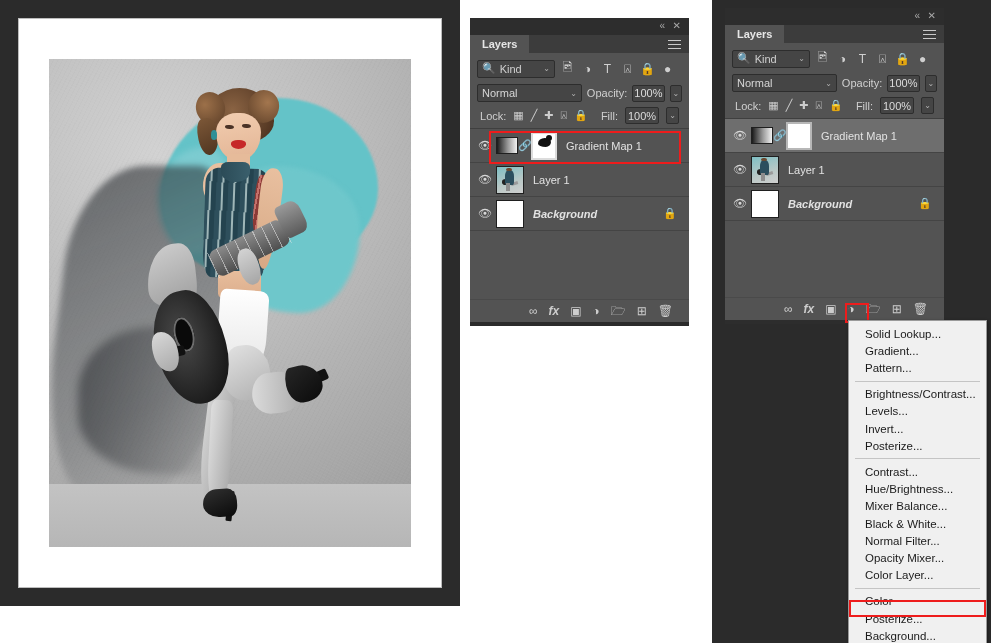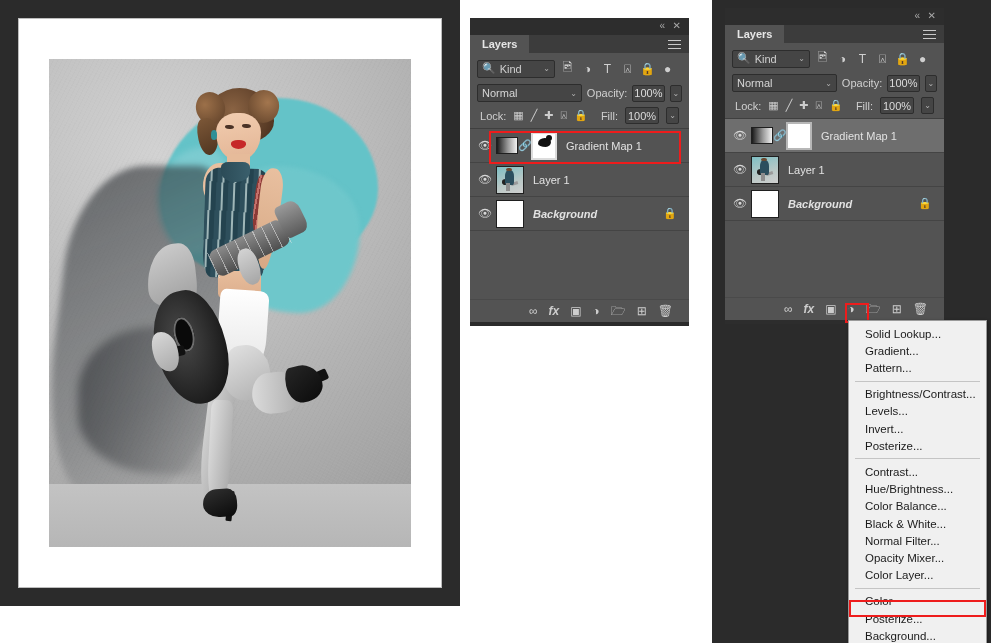--- a/index.html
+++ b/index.html
@@ -645,21 +645,21 @@
     <div class="sep"></div>
 
     <div class="mi">Brightness/Contrast...</div>
     <div class="mi">Levels...</div>
     <div class="mi">Invert...</div>
     <div class="mi">Posterize...</div>
     <div class="sep"></div>
 
     <div class="mi">Contrast...</div>
     <div class="mi">Hue/Brightness...</div>
-    <div class="mi">Color Balance...</div>
+    <div class="mi">Mixer Balance...</div>
     <div class="mi">Black &amp; White...</div>
     <div class="mi">Normal Filter...</div>
     <div class="mi">Opacity Mixer...</div>
     <div class="mi">Color Layer...</div>
     <div class="sep"></div>
 
     <div class="mi">Color</div>
     <div class="mi">Posterize...</div>
     <div class="mi">Background...</div>
 

